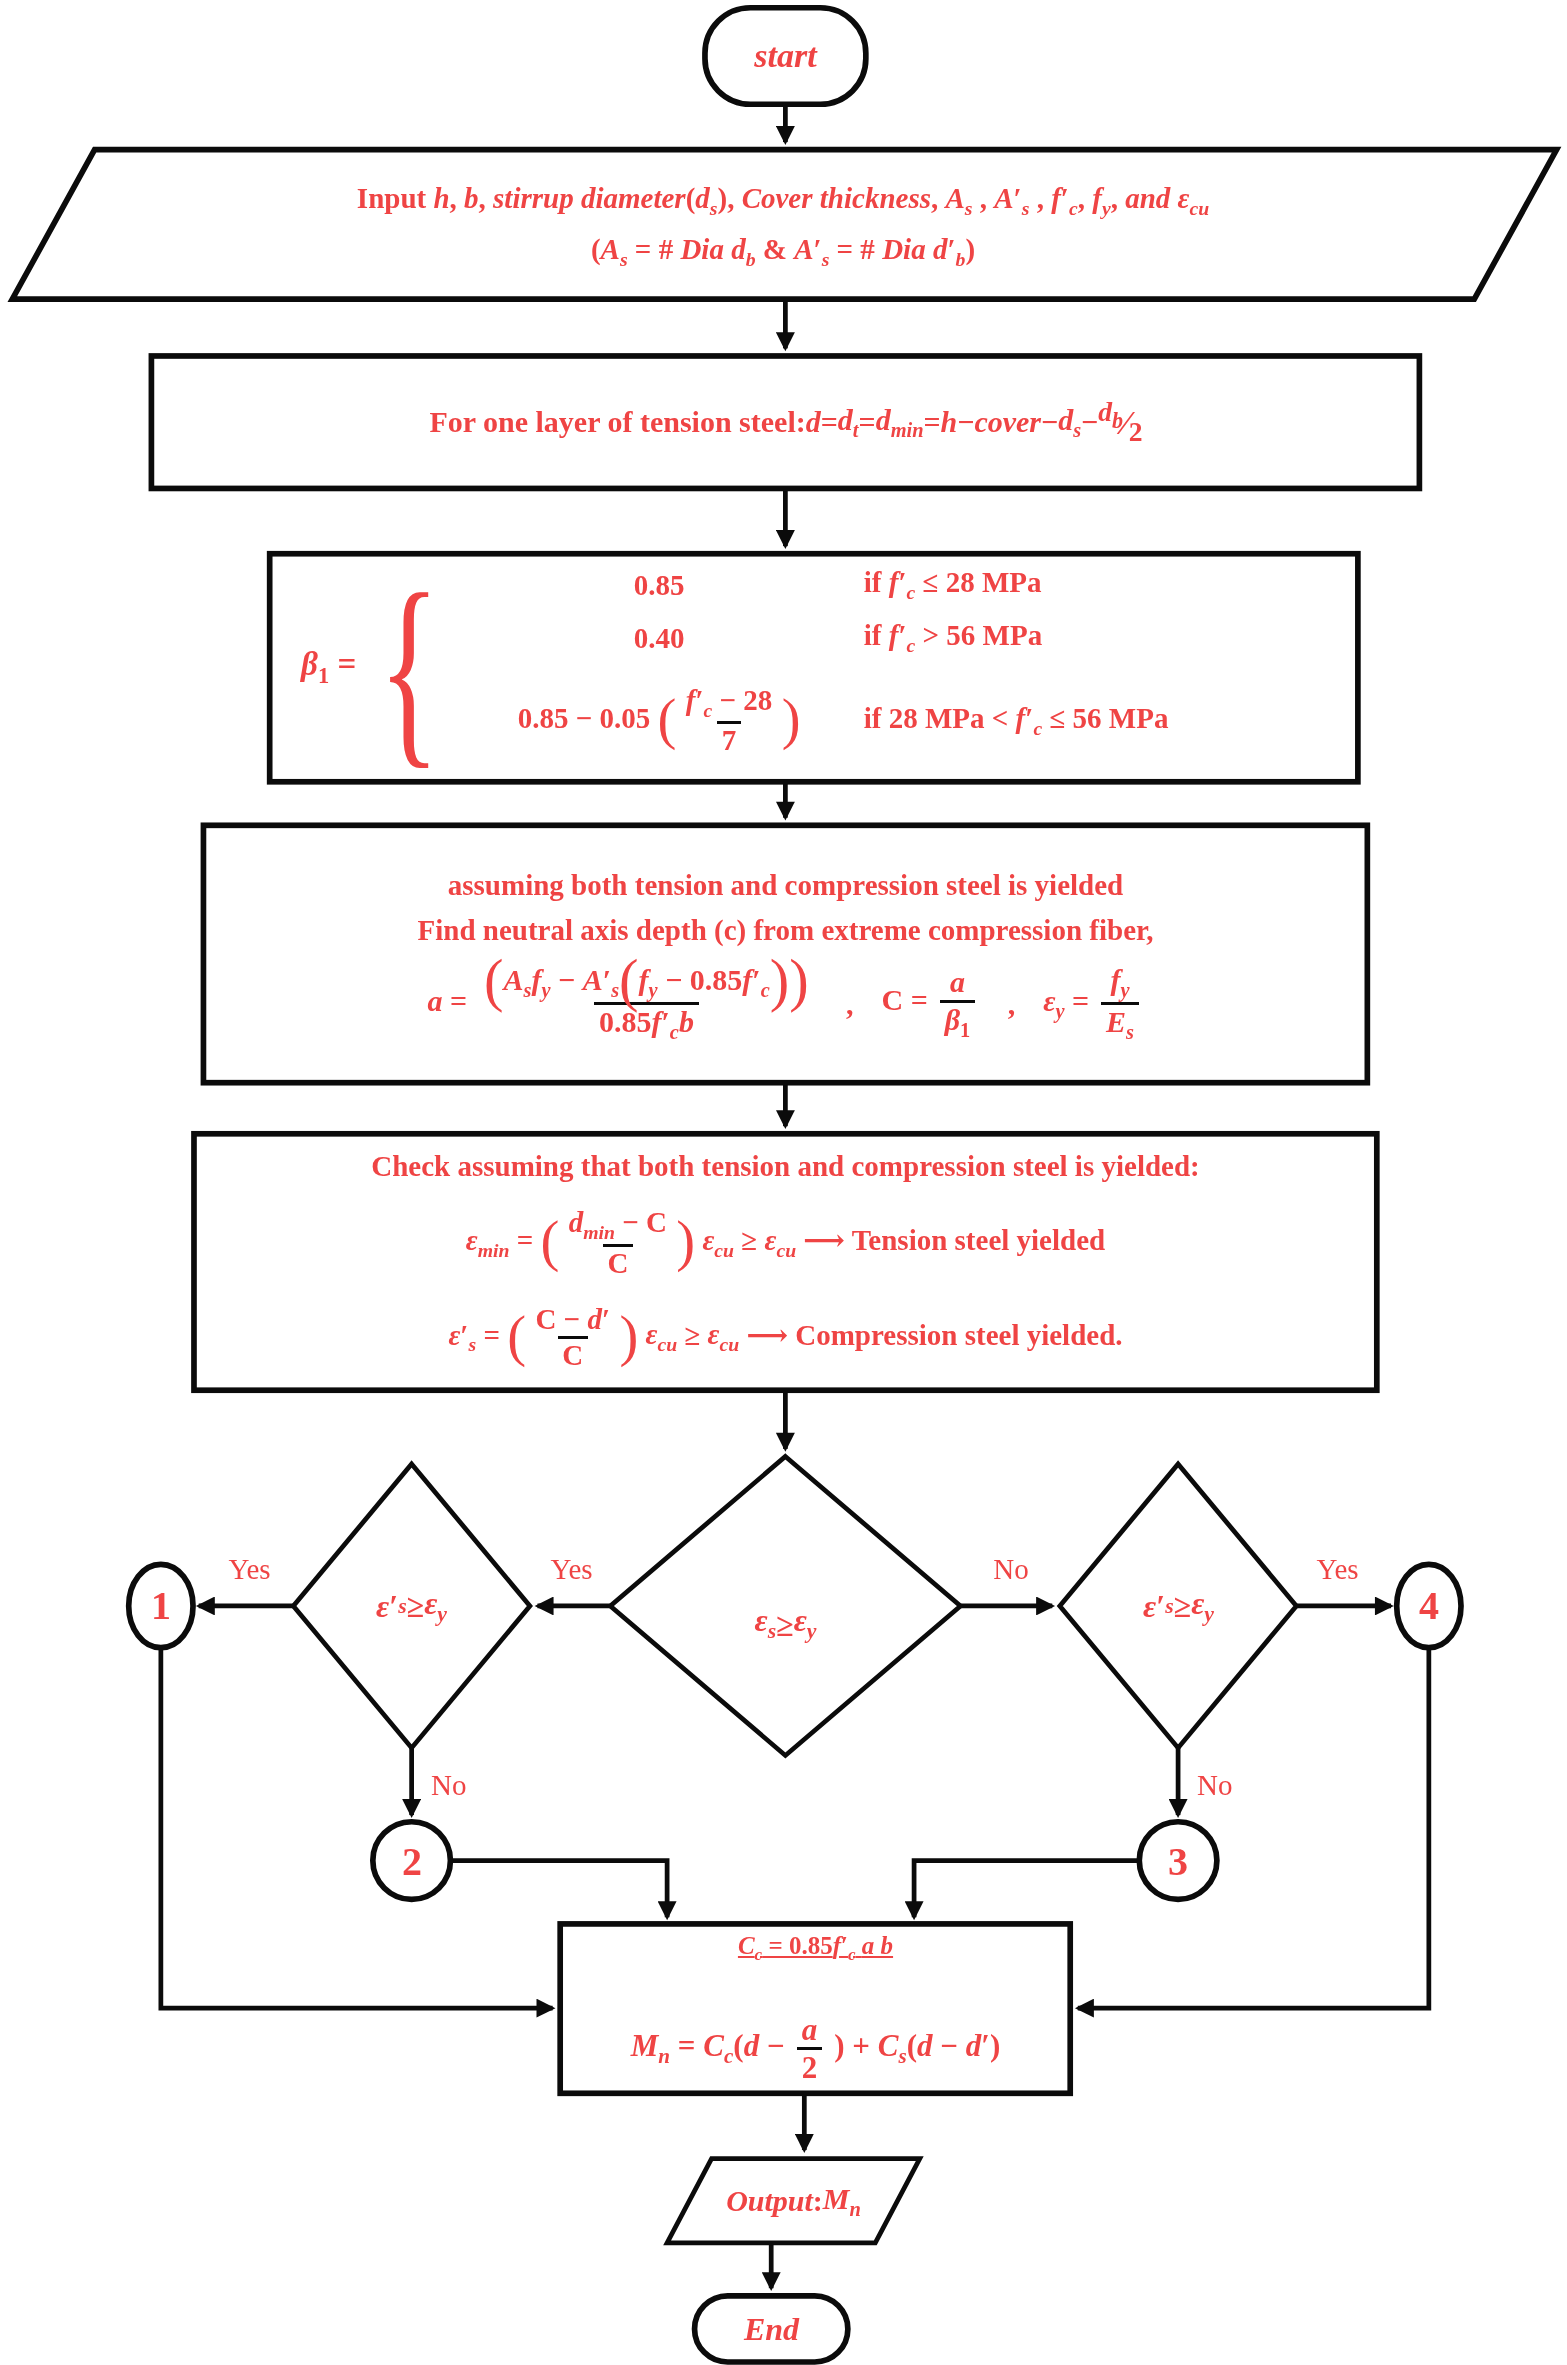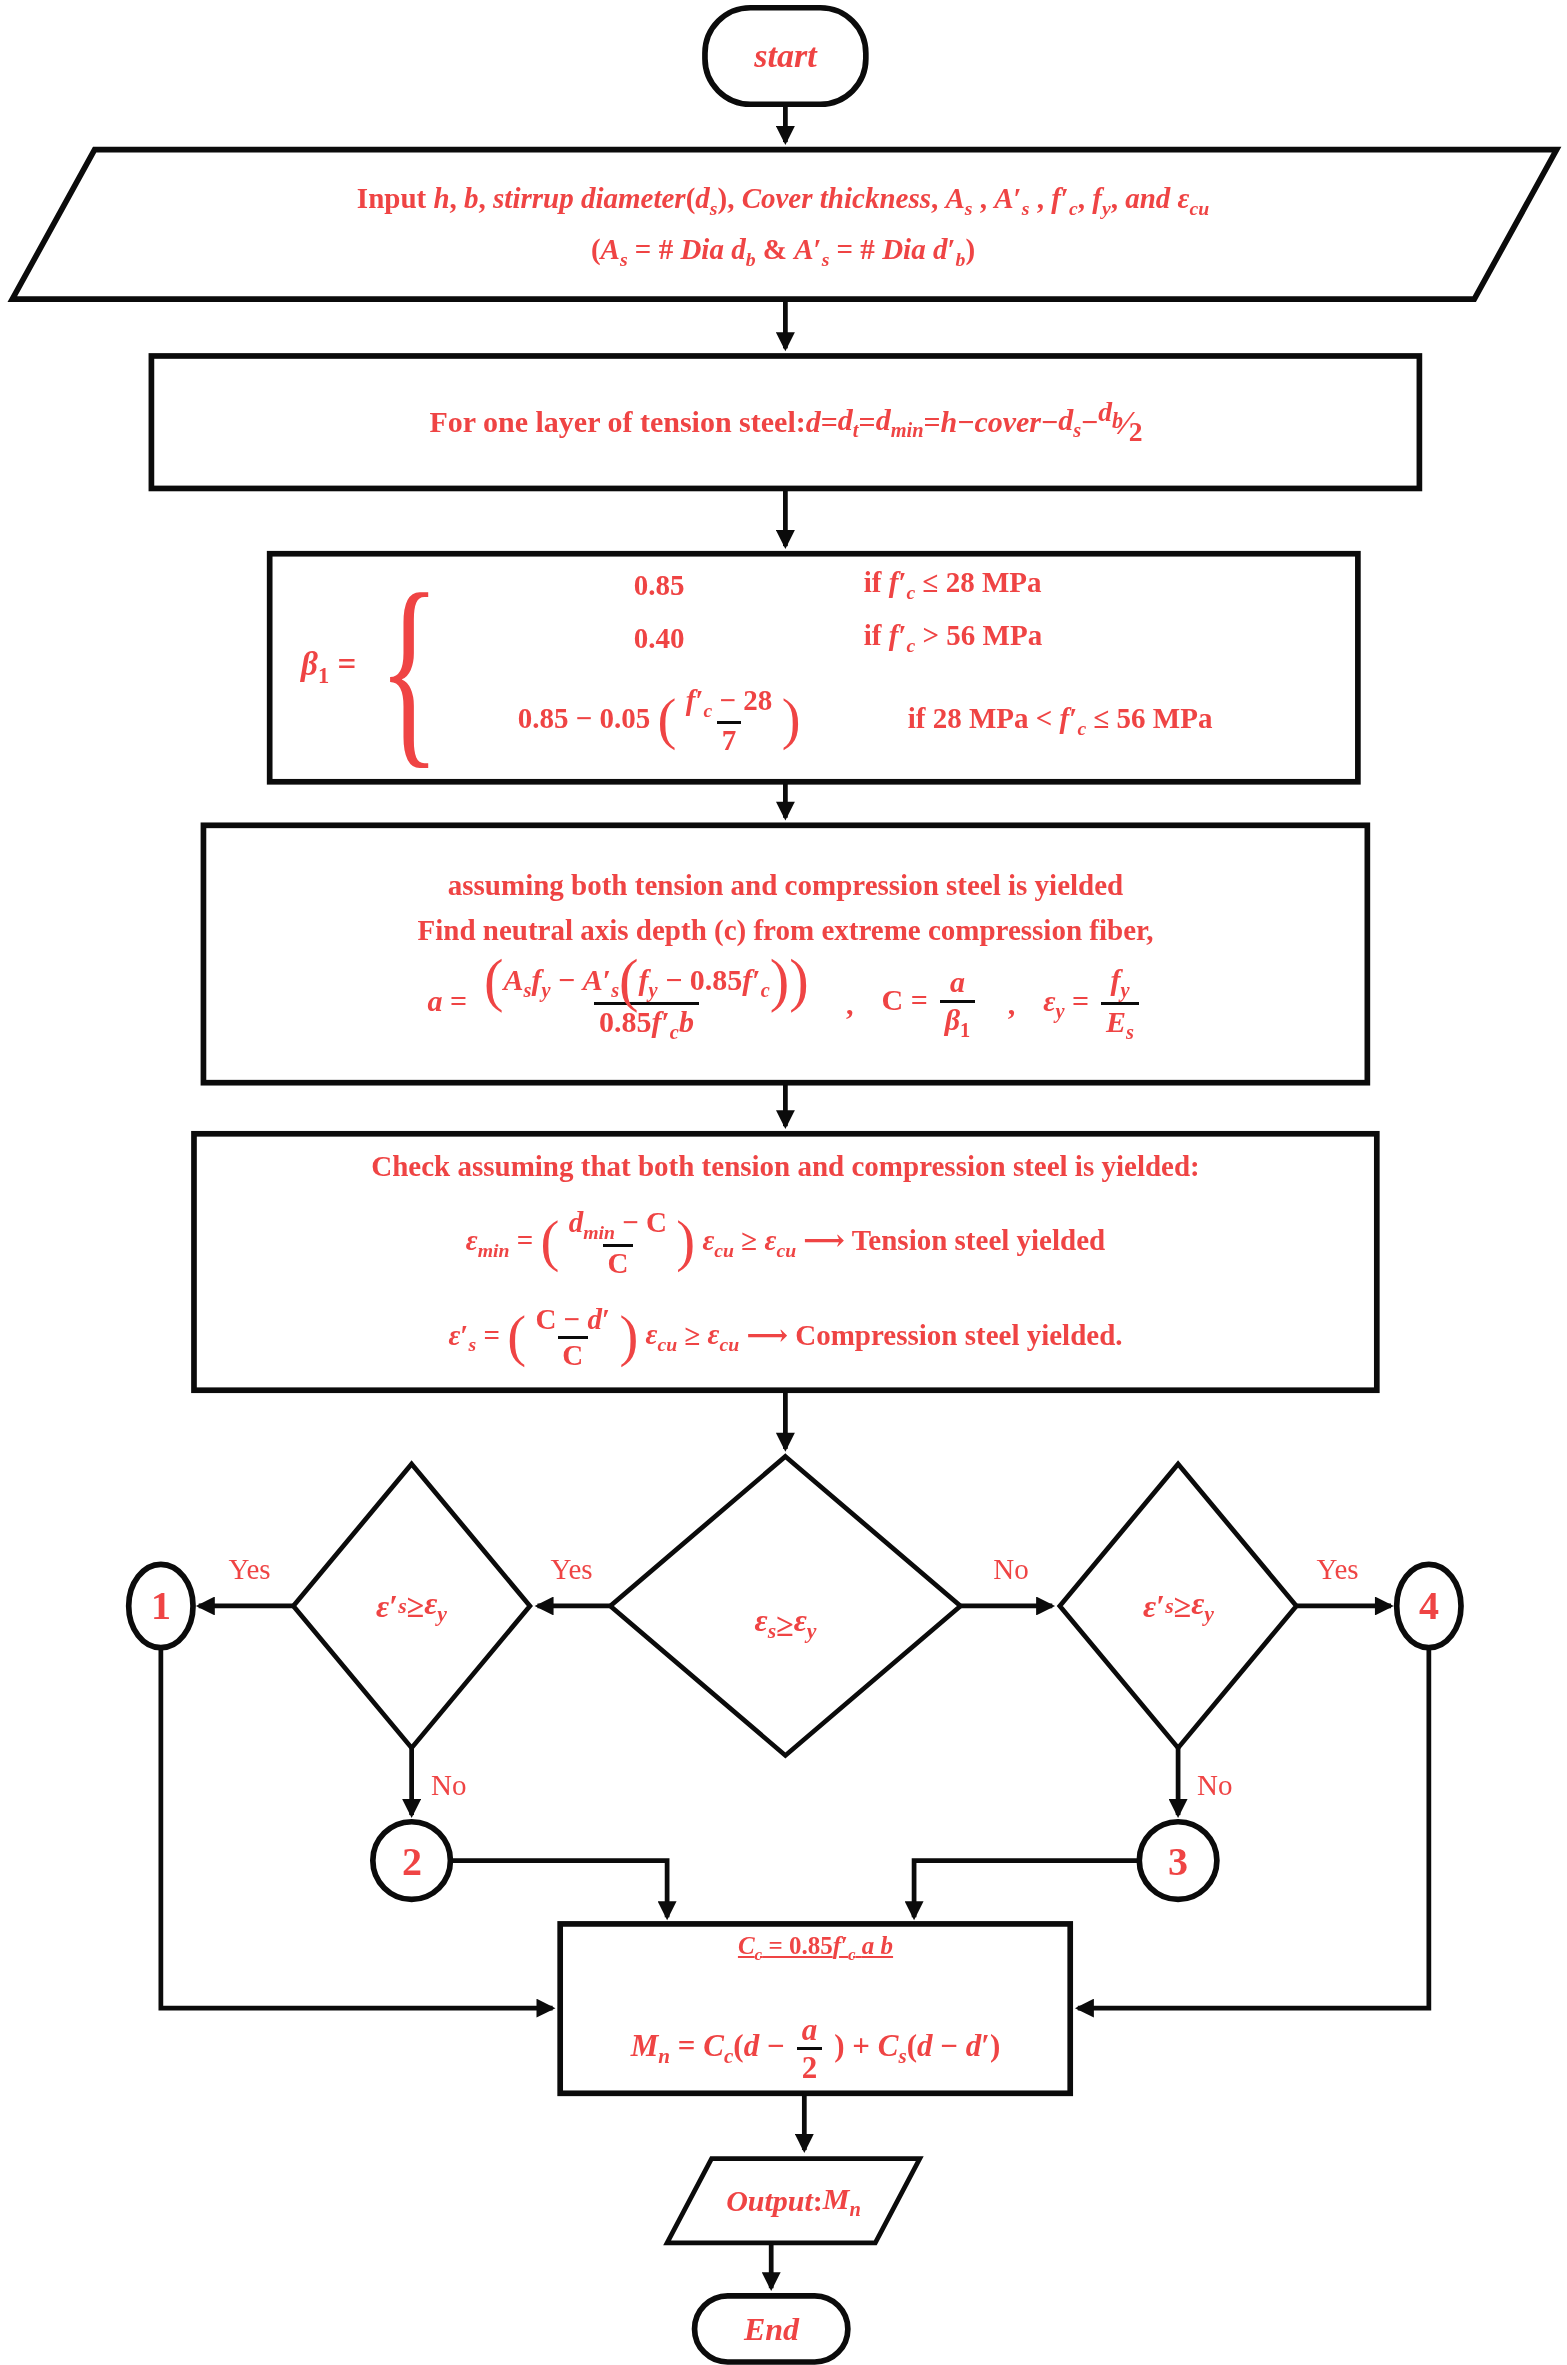--- a/index.html
+++ b/index.html
@@ -30,21 +30,21 @@
   .box-line{font-size:30px;}
   
   .b1wrap{justify-content:flex-start;align-items:center;}
   .b1lhs{font-size:33px;margin-left:17px;white-space:nowrap;}
   .brace{font-size:213px;font-weight:400;line-height:0;transform:scaleX(0.6);margin:0 -5.7px 0 1.9px;}
   .b1rows{display:flex;flex-direction:column;flex:1;}
   .b1row{display:flex;align-items:center;font-size:29px;}
   .b1val{flex:0 0 46%;text-align:center;}
   .b1cond{flex:1;text-align:left;white-space:nowrap;}
   .r12{height:53px;}
-  .r3{height:112px;gap:44px;}
+  .r3{height:112px;}
   .findrow{display:flex;align-items:center;justify-content:center;gap:28px;font-size:30px;margin-top:9.5px;}
   .decision{font-size:32px;}
   .conn-num{font-size:40px;}
   .edge-label{font-size:29px;font-weight:400;}
   .left-align{justify-content:flex-start;text-align:left;}
 </style>
 </head>
 <body>
 
 <div class="canvas">

